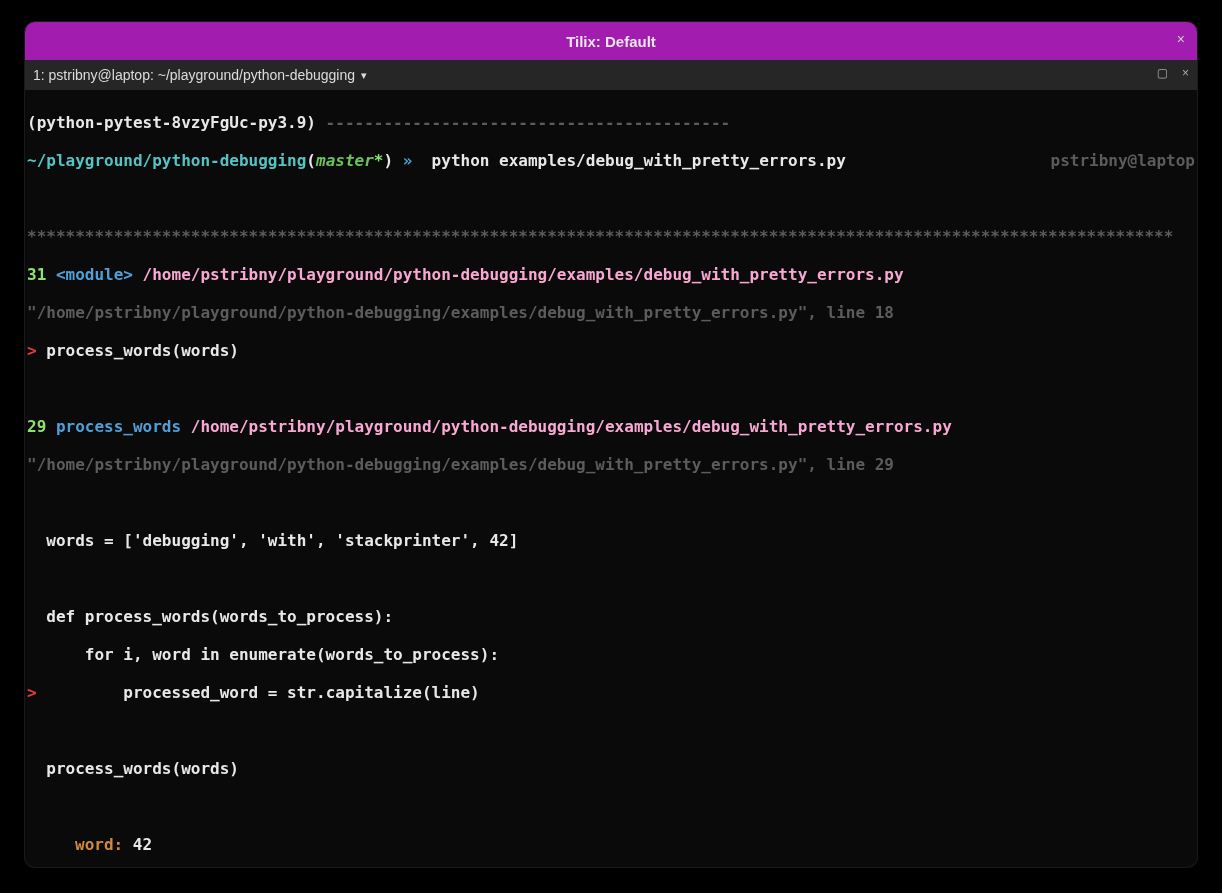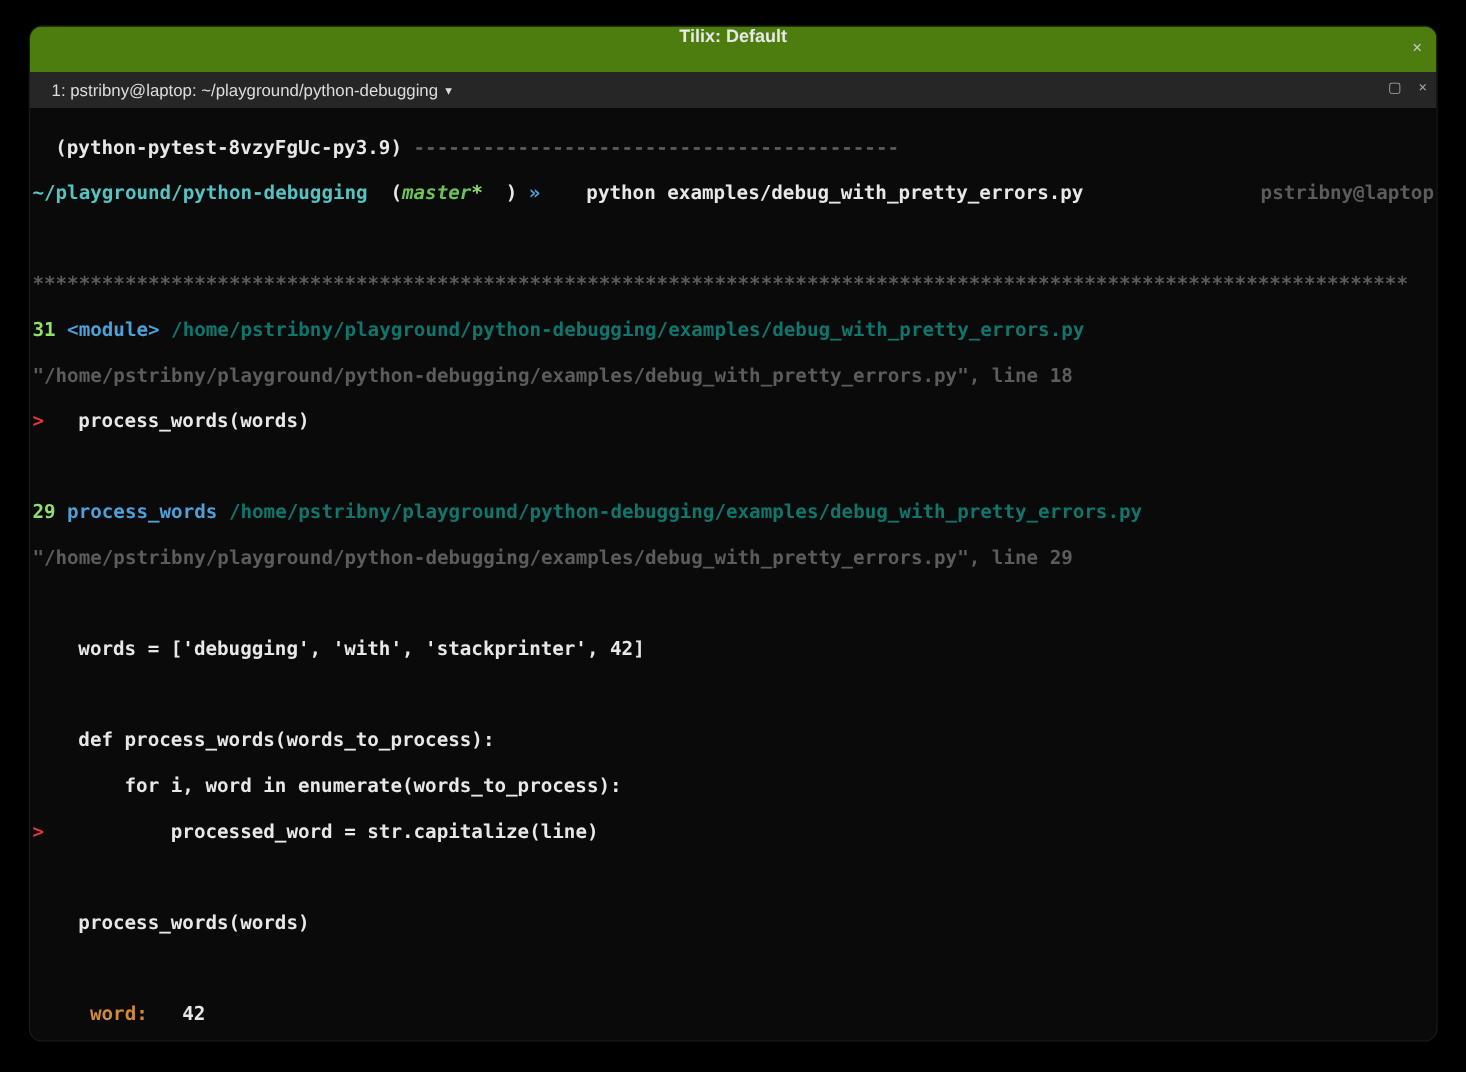--- a/index.html
+++ b/index.html
@@ -1,34 +1,34 @@
 <!DOCTYPE html>
 <html><head>
 <meta charset="utf-8">
 <style>
   html,body{margin:0;padding:0;background:#000;width:1222px;height:893px;overflow:hidden;}
   .window{position:absolute;left:25px;top:22px;width:1172px;height:845px;background:#0a0a0a;border-radius:10px;overflow:hidden;box-shadow:0 0 0 1px #1a1a1a;}
-  .titlebar{height:38px;background:#4d7c0f;display:flex;justify-content:center;position:relative;}
+  .titlebar{height:38px;background:#a21caf;display:flex;align-items:center;justify-content:center;position:relative;}
   .titlebar .title{color:#e8e8e8;font:bold 15px sans-serif;}
   .titlebar .close{position:absolute;right:12px;top:9px;color:#ccc;font:14px sans-serif;cursor:pointer;}
-  .tabbar{height:30px;background:#262626;display:flex;align-items:center;padding:0 18px;position:relative;}
+  .tabbar{height:30px;background:#262626;display:flex;align-items:center;padding:0 8px;position:relative;}
   .tabbar .tab{color:#ddd;font:14px sans-serif;}
   .tabbar .drop{color:#ddd;margin-left:6px;font-size:11px;}
   .tabbar .right{position:absolute;right:8px;top:6px;display:flex;gap:14px;align-items:center;}
   .tabbar .right span{color:#aaa;font:12px sans-serif;cursor:pointer;}
   .term{padding:4px 2px 2px 2px;font:bold 16px/19px "DejaVu Sans Mono","Menlo","Consolas",monospace;color:#e8e8e8;white-space:pre;}
   .c-dim{color:#5c5c5c;}
   .c-cyan{color:#55c3c4;}
   .c-green{color:#6dc35a;font-style:italic;}
   .c-lgreen{color:#90e071;}
   .c-red{color:#e03b3b;}
   .c-blue{color:#4fa0d8;}
-  .c-lyellow{color:#0f766e;}
+  .c-lyellow{color:#f9a8d4;}
   .c-orange{color:#d08a3a;margin-left:48px;}
-  .c-white{color:#e8e8e8;margin-left:19px;}
+  .c-white{color:#e8e8e8;}
   .row{display:flex;}
   .grow{flex:1;}
   .right{text-align:right;}
 </style>
 </head>
 <body>
 
 <div class="window">
 
   <div class="titlebar">

